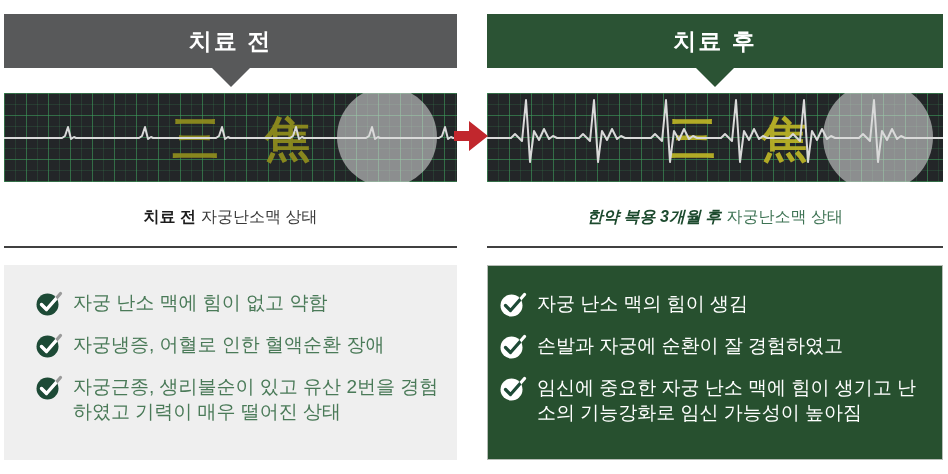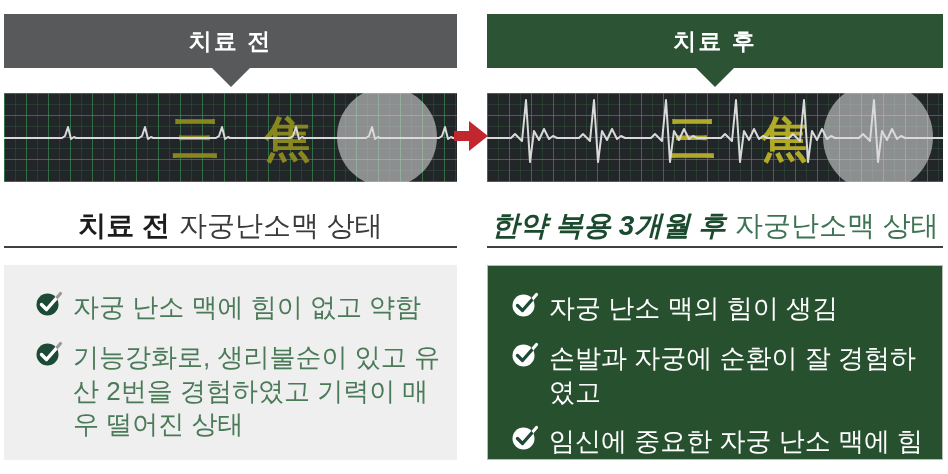--- a/index.html
+++ b/index.html
@@ -27,30 +27,30 @@
   .highlight{position:absolute;border-radius:50%;background:rgba(228,228,228,.55);}
   .hl-left{left:333px;top:-6px;width:100px;height:100px;}
   .hl-right{left:336px;top:-11px;width:110px;height:110px;}
   .overlay-text{position:absolute;top:50%;transform:translateY(-50%);font-size:47px;line-height:1;
                 letter-spacing:16px;font-weight:700;opacity:.95;white-space:nowrap;}
   .ov-left{left:168px;color:var(--overlay-yellow-dim);}
   .ov-right{left:182px;color:var(--overlay-yellow-bright);}
   .wave{position:absolute;left:0;top:0;width:100%;height:100%;}
   .wave path{fill:none;stroke:#d9d9d9;stroke-width:2;stroke-linejoin:round;stroke-linecap:round;}
 
-  .caption{position:absolute;top:207px;left:0;right:0;text-align:center;font-size:28px;}
+  .caption{position:absolute;top:207px;left:0;right:0;text-align:center;font-size:16px;}
   .caption b{font-weight:700;margin-right:.32em;}
   .cap-dark b{color:#1c1c1c;} .cap-dark span{color:#3a3a3a;}
   .cap-green b{color:#1c4a2e;font-style:italic;} .cap-green span{color:#3e7354;}
   .divider{position:absolute;top:246px;left:0;right:0;height:2px;background:#404040;}
 
   .bullets{position:absolute;top:265px;left:0;right:0;bottom:14px;box-sizing:border-box;padding-top:26px;}
   .box-gray{background:var(--box-gray);padding-left:32px;padding-right:14px;}
-  .box-green{background:var(--box-green);border:1px solid #b7bdb7;padding-left:24px;padding-right:12px;}
-  .item{display:flex;align-items:flex-start;gap:10px;margin-bottom:16px;font-size:26px;line-height:1.3;}
+  .box-green{background:var(--box-green);border:1px solid #b7bdb7;padding-left:12px;padding-right:12px;}
+  .item{display:flex;align-items:flex-start;gap:10px;margin-bottom:16px;font-size:19px;line-height:1.3;}
   .box-gray .item{color:var(--bullet-green);}
   .box-green .item{color:#ffffff;}
   .check{flex:0 0 auto;width:27px;height:27px;margin-top:-1px;}
 
   .arrow{position:absolute;left:454px;top:118px;width:36px;height:36px;}
 </style>
 </head>
 <body>
 
 <svg width="0" height="0" style="position:absolute" aria-hidden="true">
@@ -90,21 +90,29 @@
           <polyline points="5.5,14.5 10.5,19.5 24.5,3.5" fill="none" stroke="#ffffff" stroke-width="3.2" stroke-linecap="round" stroke-linejoin="round" clip-path="url(#iconClip)"></polyline>
         </svg>
         <span>자궁 난소 맥에 힘이 없고 약함</span>
       </div>
       <div class="item">
         <svg class="check" viewBox="0 0 27 27">
           <circle cx="11.5" cy="14.5" r="11" fill="#1d4a36"></circle>
           <polyline points="5.5,14.5 10.5,19.5 24.5,3.5" fill="none" stroke="#9a9a9a" stroke-width="3.2" stroke-linecap="round" stroke-linejoin="round"></polyline>
           <polyline points="5.5,14.5 10.5,19.5 24.5,3.5" fill="none" stroke="#ffffff" stroke-width="3.2" stroke-linecap="round" stroke-linejoin="round" clip-path="url(#iconClip)"></polyline>
         </svg>
-        <span>기능강화로, 생리불순이 있고 유산 2번을 경험하였고 기력이 매우 떨어진 상태</span>
+        <span>자궁냉증, 어혈로 인한 혈액순환 장애</span>
+      </div>
+      <div class="item">
+        <svg class="check" viewBox="0 0 27 27">
+          <circle cx="11.5" cy="14.5" r="11" fill="#1d4a36"></circle>
+          <polyline points="5.5,14.5 10.5,19.5 24.5,3.5" fill="none" stroke="#9a9a9a" stroke-width="3.2" stroke-linecap="round" stroke-linejoin="round"></polyline>
+          <polyline points="5.5,14.5 10.5,19.5 24.5,3.5" fill="none" stroke="#ffffff" stroke-width="3.2" stroke-linecap="round" stroke-linejoin="round" clip-path="url(#iconClip)"></polyline>
+        </svg>
+        <span>자궁근종, 생리불순이 있고 유산 2번을 경험하였고 기력이 매우 떨어진 상태</span>
       </div>
     </div>
   </section>
 
   <section class="col col-right">
     <div class="banner banner-green">
       <span>치료 후</span>
     </div>
     <div class="pointer pointer-green"></div>
 

